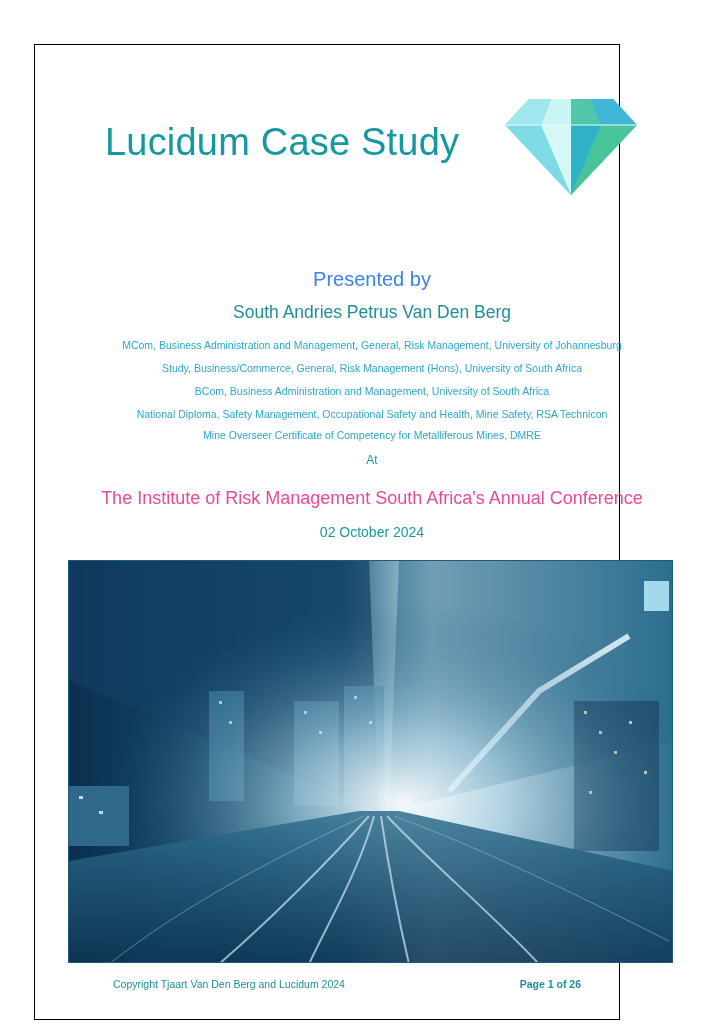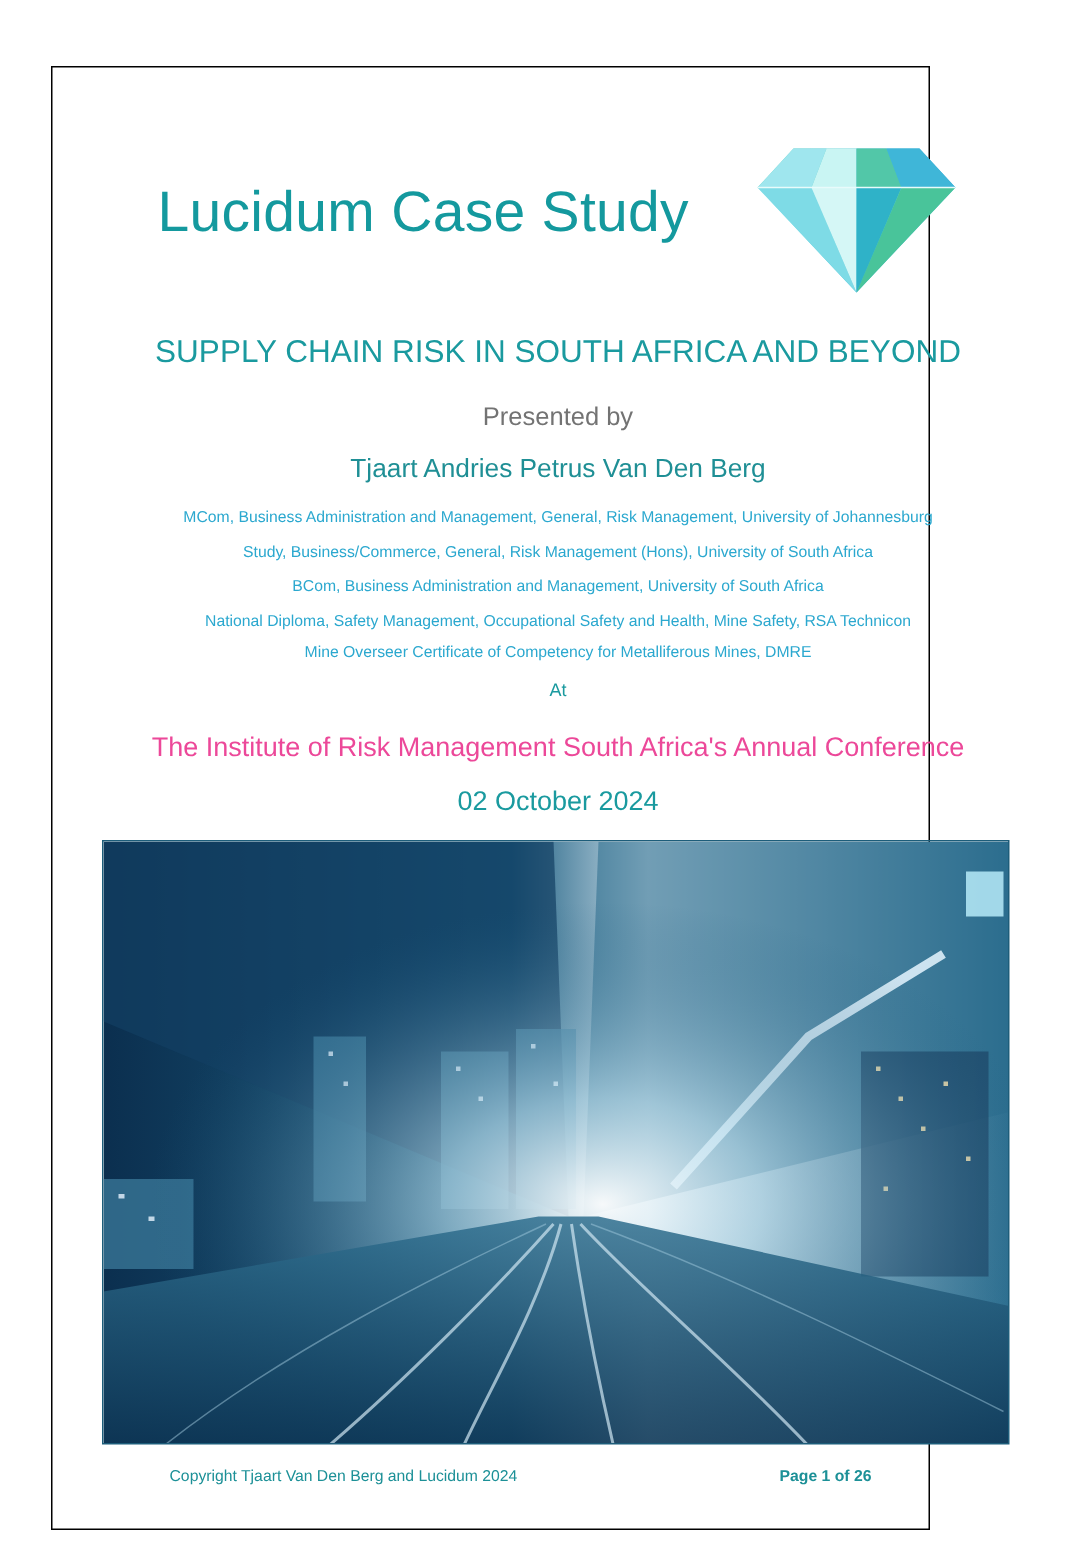--- a/index.html
+++ b/index.html
@@ -5,27 +5,27 @@
   html, body { margin: 0; padding: 0; background: #ffffff; }
   body { width: 727px; height: 1028px; position: relative; overflow: hidden;
          font-family: "Liberation Sans", "DejaVu Sans", sans-serif; }
   .page { position: absolute; left: 34px; top: 27px; width: 586px; height: 976px;
           border: 1.5px solid #000; box-sizing: border-box; background: #fff; margin-top: 17px; }
   .abs { position: absolute; }
   .title { left: 70px; top: 76px; font-size: 38px; color: #14999e; letter-spacing: 0.2px; white-space: nowrap; }
   .diamond { left: 466px; top: 44px; width: 140px; height: 108px; }
   .center { left: 0; width: 674px; text-align: center; white-space: nowrap; }
   .subtitle { top: 178px; font-size: 21px; color: #1a9a9f; }
-  .presented { top: 223px; font-size: 17px; color: #737373; }
+  .presented { top: 223px; font-size: 20px; color: #3b82f6; }
   .author { top: 257px; font-size: 17.5px; color: #1f8f95; }
   .qual { font-size: 10.5px; color: #2ba8cf; }
   .q0 { top: 294px; } .q1 { top: 317px; } .q2 { top: 340px; } .q3 { top: 363px; } .q4 { top: 384px; }
   .at { top: 408px; font-size: 12px; color: #1a9a9f; }
   .conf { top: 443px; font-size: 18px; color: #ec4899; }
-  .date { top: 479px; font-size: 18px; color: #1a9a9f; }
+  .date { top: 479px; font-size: 14px; color: #1a9a9f; }
   .hero { left: 33px; top: 515px; width: 605px; height: 403px; border: 1px solid #1d5d7a; box-sizing: border-box; overflow: hidden; }
   .footer-left { left: 78px; top: 933px; font-size: 10.5px; color: #1c9097; white-space: nowrap; }
   .footer-right { right: 38px; top: 933px; font-size: 10.5px; color: #1c9097; white-space: nowrap; font-weight: bold; }
 </style>
 </head>
 <body>
 
 <div class="page">
 
   <div class="abs title">Lucidum Case Study</div>
@@ -52,23 +52,22 @@
 
       <polygon points="4,36 136,36 70,106" fill="url(#dg1)"></polygon>
       <polygon points="4,36 40,36 70,106" fill="#7edbe6"></polygon>
       <polygon points="40,36 70,36 70,106" fill="#d5f7f6"></polygon>
       <polygon points="70,36 100,36 70,106" fill="#2fb2c8"></polygon>
       <polygon points="100,36 136,36 70,106" fill="#49c49a"></polygon>
       <polyline points="4,36 136,36" stroke="#e8fbfb" stroke-width="1" fill="none"></polyline>
     </svg>
   </div>
 
-  <div class="abs center subtitle">SUPPLY CHAIN RISK IN SOUTH AFRICA AND BEYOND</div>
   <div class="abs center presented">Presented by</div>
-  <div class="abs center author">Tjaart Andries Petrus Van Den Berg</div>
+  <div class="abs center author">South Andries Petrus Van Den Berg</div>
 
   <div class="abs center qual q0">MCom, Business Administration and Management, General, Risk Management, University of Johannesburg</div>
   <div class="abs center qual q1">Study, Business/Commerce, General, Risk Management (Hons), University of South Africa</div>
   <div class="abs center qual q2">BCom, Business Administration and Management, University of South Africa</div>
   <div class="abs center qual q3">National Diploma, Safety Management, Occupational Safety and Health, Mine Safety, RSA Technicon</div>
   <div class="abs center qual q4">Mine Overseer Certificate of Competency for Metalliferous Mines, DMRE</div>
 
   <div class="abs center at">At</div>
   <div class="abs center conf">The Institute of Risk Management South Africa's Annual Conference</div>
   <div class="abs center date">02 October 2024</div>

